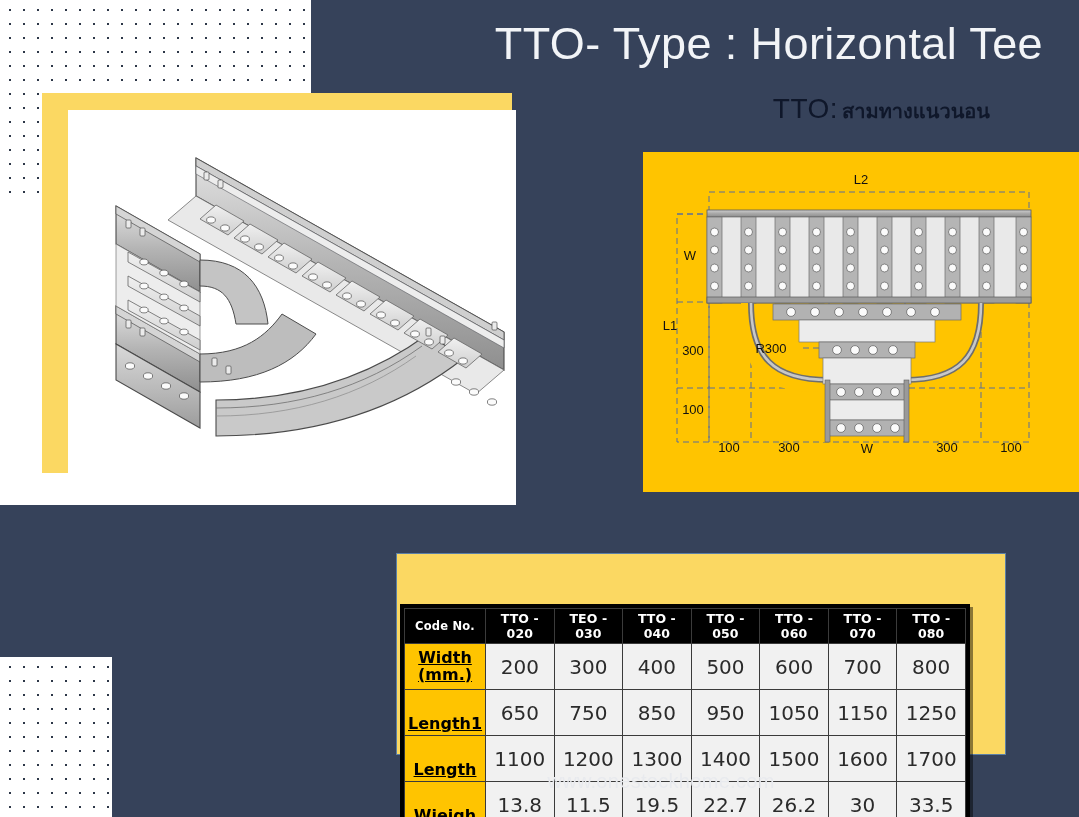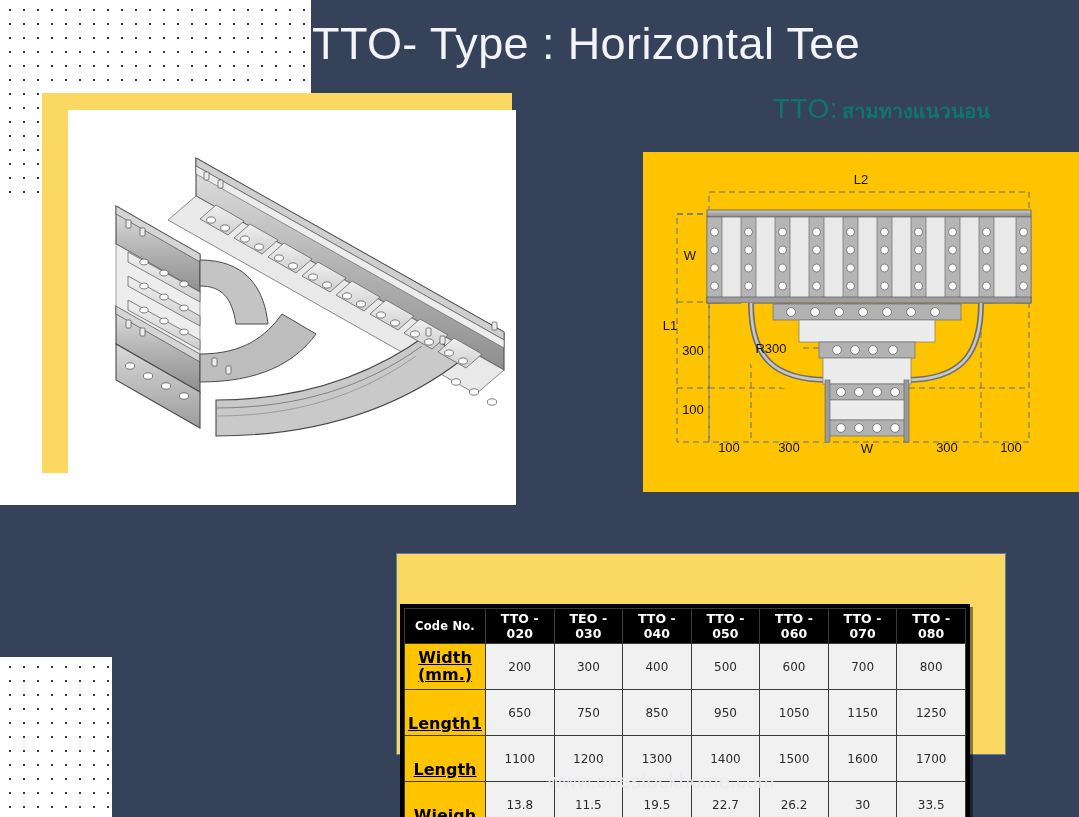--- a/index.html
+++ b/index.html
@@ -63,37 +63,38 @@
     height: 160px;
     background-color: #ffffff;
     background-image: radial-gradient(#2d3748 1.05px, transparent 1.15px);
     background-size: 14px 14px;
     background-position: 3px 3px;
   }
 
   
   .title-bar {
     position: absolute;
-    left: 312px;
+    left: 327px;
     top: 18px;
     width: 700px;
-    text-align: left;
+    text-align: right;
     color: #f2f4f7;
     font-size: 45px;
     font-weight: 300;
     letter-spacing: 0.4px;
     white-space: nowrap;
+    padding-left: 16px;
   }
   .subtitle-bar {
     position: absolute;
     left: 430px;
     top: 93px;
     width: 560px;
     text-align: right;
-    color: #0f766e;
+    color: #0f172a;
     white-space: nowrap;
   }
   .subtitle-code {
     font-size: 28px;
     font-weight: 300;
     letter-spacing: 0.5px;
   }
   .subtitle-thai {
     font-size: 20px;
     font-weight: 700;
@@ -190,21 +191,21 @@
     height: 33px;
     text-decoration: underline;
   }
   th.rowhead.two-line {
     vertical-align: middle;
     padding-bottom: 2px;
   }
   td.val {
     background: #f1f1f1;
     color: #2b2b2b;
-    font-size: 12px;
+    font-size: 20px;
     padding: 6px 4px;
     height: 33px;
   }
 
   
   .site-url {
     position: absolute;
     left: 311px;
     top: 770px;
     width: 700px;

